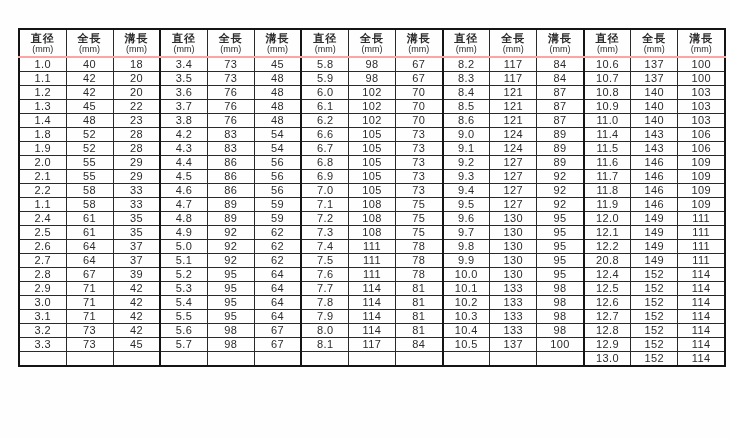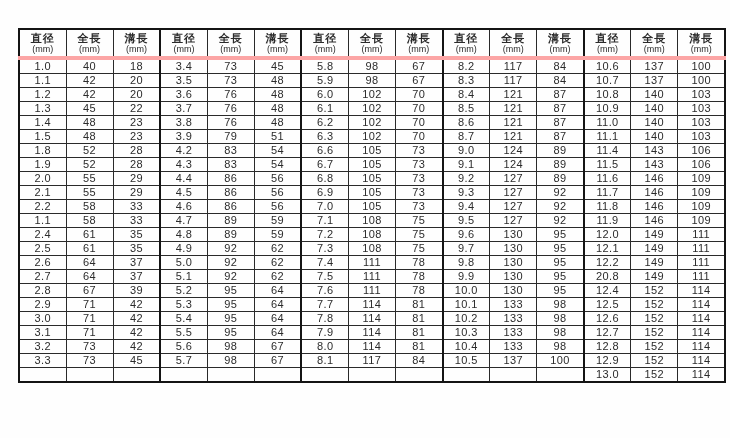--- a/index.html
+++ b/index.html
@@ -29,21 +29,21 @@
     border: 1px solid #2a2a2a;
     text-align: center;
     vertical-align: middle;
     padding: 0;
     color: #2b2b2b;
     overflow: hidden;
     white-space: nowrap;
   }
   table.specs th {
     height: 26px;
-    border-bottom: 4px solid #fca5a5;
+    border-bottom: 2px solid #fca5a5;
     font-weight: bold;
     background: #fefefe;
   }
   table.specs th .kanji {
     font-size: 11px;
     line-height: 1.1;
     letter-spacing: 1px;
   }
   table.specs th .unit {
     font-size: 9px;
@@ -210,37 +210,20 @@
           <td>102</td>
           <td>70</td>
           <td class="group-start">8.6</td>
           <td>121</td>
           <td>87</td>
           <td class="group-start">11.0</td>
           <td>140</td>
           <td>103</td>
         </tr>
         <tr>
-          <td class="group-start">1.5</td>
-          <td>48</td>
-          <td>23</td>
-          <td class="group-start">3.9</td>
-          <td>79</td>
-          <td>51</td>
-          <td class="group-start">6.3</td>
-          <td>102</td>
-          <td>70</td>
-          <td class="group-start">8.7</td>
-          <td>121</td>
-          <td>87</td>
-          <td class="group-start">11.1</td>
-          <td>140</td>
-          <td>103</td>
-        </tr>
-        <tr>
           <td class="group-start">1.8</td>
           <td>52</td>
           <td>28</td>
           <td class="group-start">4.2</td>
           <td>83</td>
           <td>54</td>
           <td class="group-start">6.6</td>
           <td>105</td>
           <td>73</td>
           <td class="group-start">9.0</td>

